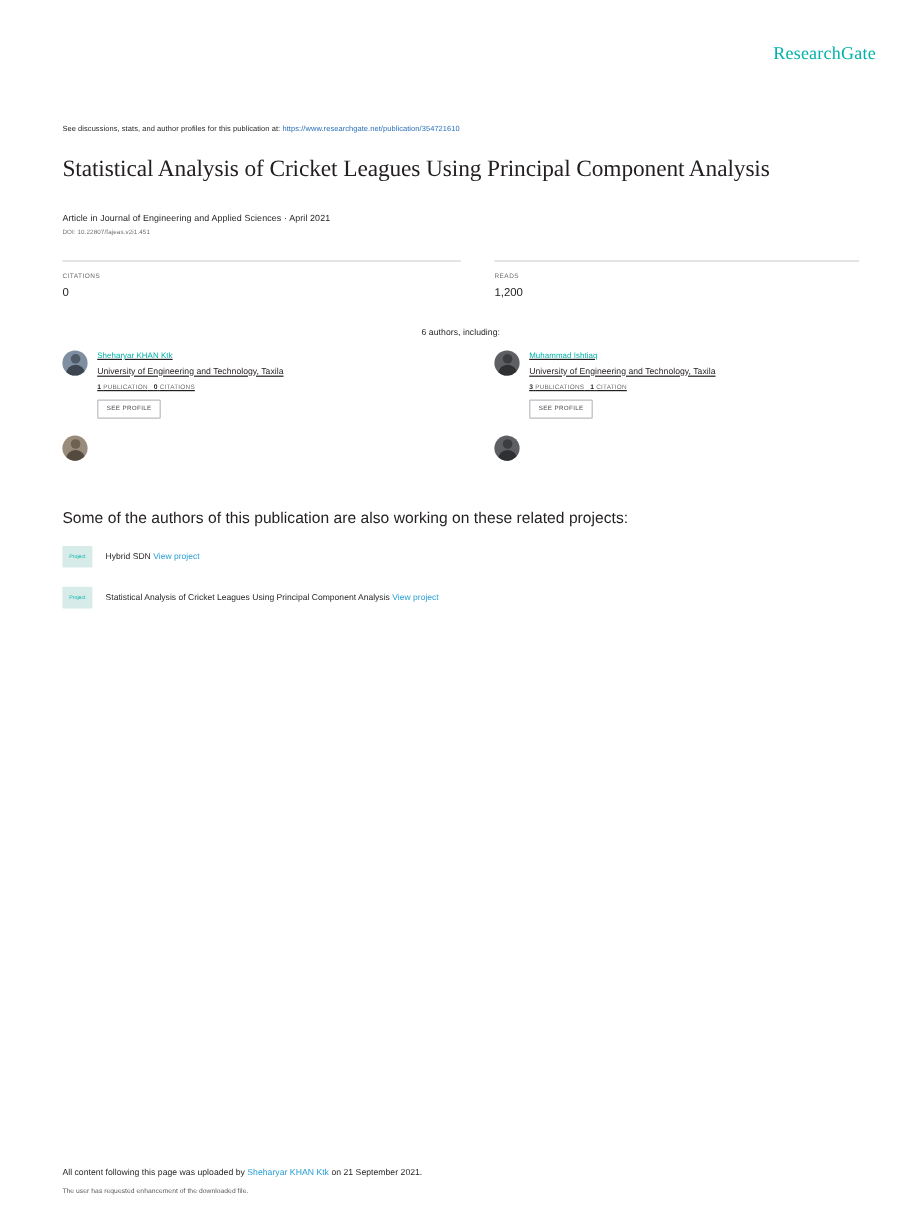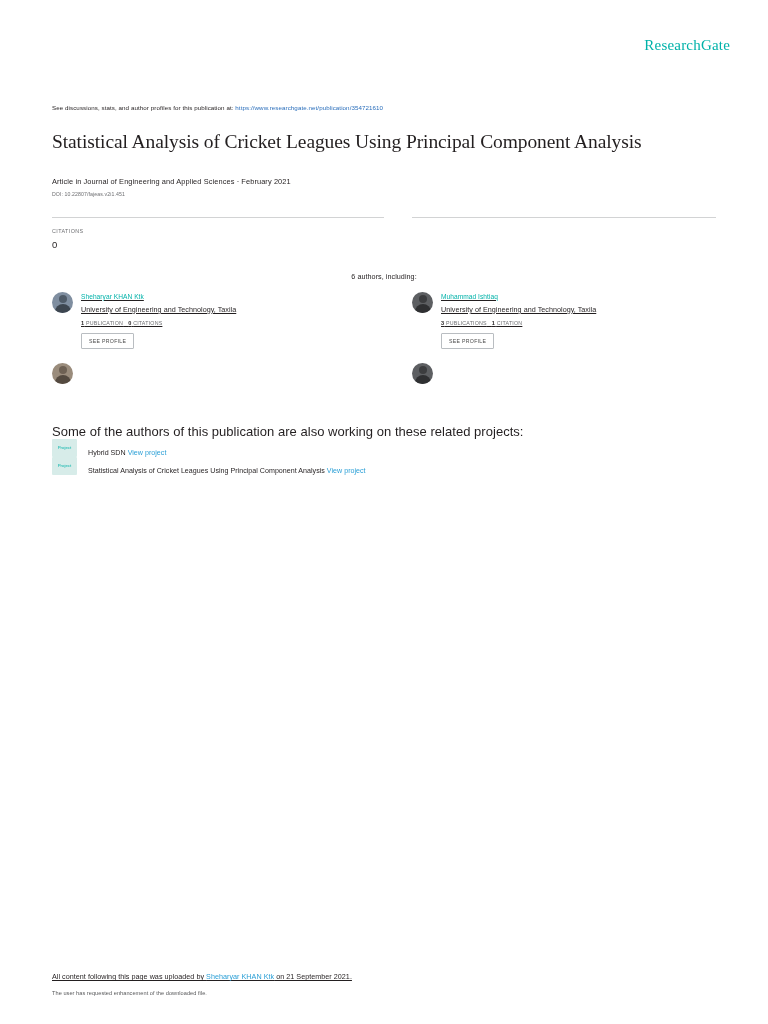--- a/index.html
+++ b/index.html
@@ -179,21 +179,22 @@
     border-radius: 1px;
   }
   .projects-head {
     font-size: 13px;
     color: #231f20;
     margin-top: 26px;
     letter-spacing: 0.03px;
   }
   .project-row {
     display: flex;
-    align-items: flex-end;
+    align-items: center;
+    margin-top: 16px;
   }
   .project-icon {
     width: 25px;
     height: 18px;
     background: #d7ece9;
     border-radius: 1px;
     color: #00b2a9;
     font-size: 4.4px;
     display: flex;
     align-items: center;
@@ -212,21 +213,20 @@
   .footer {
     position: absolute;
     left: 52px;
     bottom: 28px;
     width: 664px;
   }
   .footer-main {
     font-size: 7.2px;
     color: #231f20;
     letter-spacing: 0.03px;
-    text-decoration: underline;
   }
   .footer-main .link {
     color: #2a9fd6;
   }
   .footer-sub {
     font-size: 5.6px;
     color: #58595b;
     margin-top: 9px;
     letter-spacing: 0.05px;
   }
@@ -262,35 +262,39 @@
 
     <div class="see-discussions">
       <span>See discussions, stats, and author profiles for this publication at: </span><a href="#">https://www.researchgate.net/publication/354721610</a>
     </div>
 
     <h1 class="title">Statistical Analysis of Cricket Leagues Using Principal Component Analysis</h1>
 
     <div class="article-line">
       <span>Article</span>
       <span class="ital">in</span>
-      <span>Journal of Engineering and Applied Sciences · February 2021</span>
+      <span>Journal of Engineering and Applied Sciences · April 2021</span>
     </div>
 
     <div class="doi-line">DOI: 10.22807/fajeas.v2i1.451</div>
 
     <div class="stats-wrap">
       <div class="stats-half">
         <div class="divider"></div>
         <div class="stats-inner">
           <div class="stats-label">CITATIONS</div>
           <div class="stats-value">0</div>
         </div>
       </div>
       <div class="stats-half right">
         <div class="divider"></div>
+        <div class="stats-inner">
+          <div class="stats-label">READS</div>
+          <div class="stats-value">1,200</div>
+        </div>
       </div>
     </div>
 
     <div class="authors-head">6 authors, including:</div>
 
     <div class="authors-grid">
 
       <div class="author">
         <div class="avatar blue">
           <div class="head"></div>

